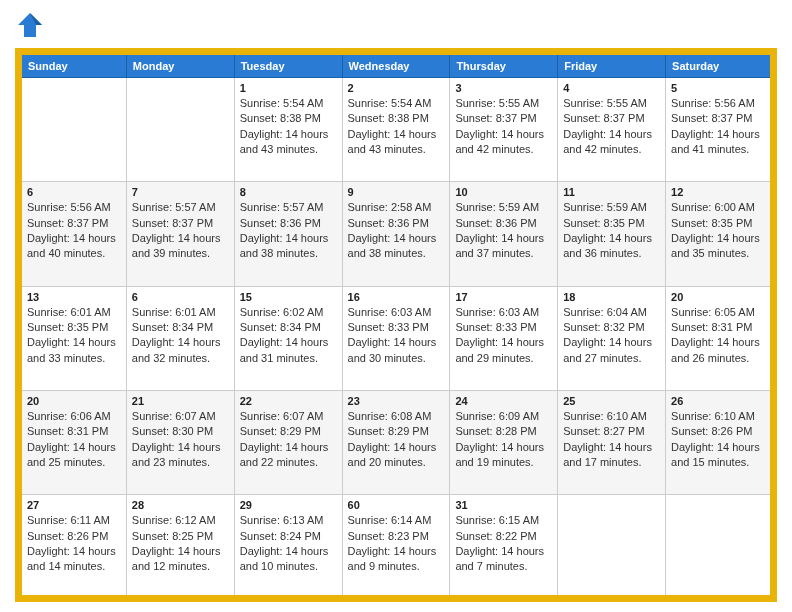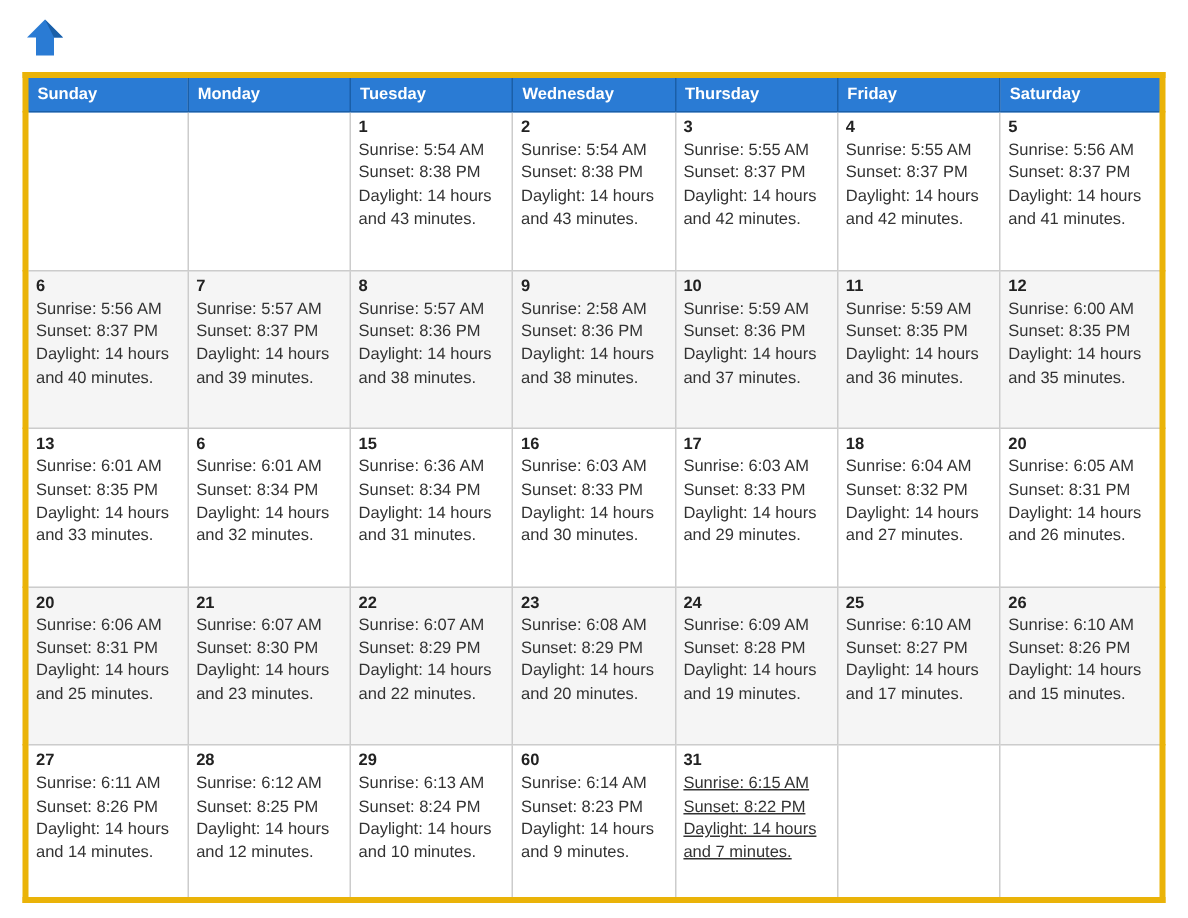--- a/index.html
+++ b/index.html
@@ -48,21 +48,21 @@
       font-weight: bold;
       color: #222;
       line-height: 1.1;
     }
     .title-location {
       font-size: 14px;
       color: #444;
     }
     .calendar {
       flex: 1;
-      border: 4px solid #eab308;
+      border: 7px solid #eab308;
       border-collapse: collapse;
       width: 100%;
       table-layout: fixed;
       font-size: 9.5px;
     }
     .calendar th {
       background-color: #2a7bd4;
       color: #fff;
       text-align: left;
       padding: 5px 6px;
@@ -219,21 +219,21 @@
 Daylight: 14 hours and 33 minutes.</div>
           </td>
           <td>
             <span class="day-number">6</span>
             <div class="day-info" style="white-space: pre-line;">Sunrise: 6:01 AM
 Sunset: 8:34 PM
 Daylight: 14 hours and 32 minutes.</div>
           </td>
           <td>
             <span class="day-number">15</span>
-            <div class="day-info" style="white-space: pre-line;">Sunrise: 6:36 AM
+            <div class="day-info" style="white-space: pre-line;">Sunrise: 6:02 AM
 Sunset: 8:34 PM
 Daylight: 14 hours and 31 minutes.</div>
           </td>
           <td>
             <span class="day-number">16</span>
             <div class="day-info" style="white-space: pre-line;">Sunrise: 6:03 AM
 Sunset: 8:33 PM
 Daylight: 14 hours and 30 minutes.</div>
           </td>
           <td>
@@ -319,21 +319,21 @@
 Daylight: 14 hours and 10 minutes.</div>
           </td>
           <td>
             <span class="day-number">60</span>
             <div class="day-info" style="white-space: pre-line;">Sunrise: 6:14 AM
 Sunset: 8:23 PM
 Daylight: 14 hours and 9 minutes.</div>
           </td>
           <td>
             <span class="day-number">31</span>
-            <div class="day-info" style="white-space: pre-line; text-decoration: underline;">Sunrise: 6:15 AM
+            <div class="day-info" style="white-space: pre-line;">Sunrise: 6:15 AM
 Sunset: 8:22 PM
 Daylight: 14 hours and 7 minutes.</div>
           </td>
           <td class="empty-cell"></td>
           <td class="empty-cell"></td>
         </tr>
       </tbody>
   </table>
 </div>
 

